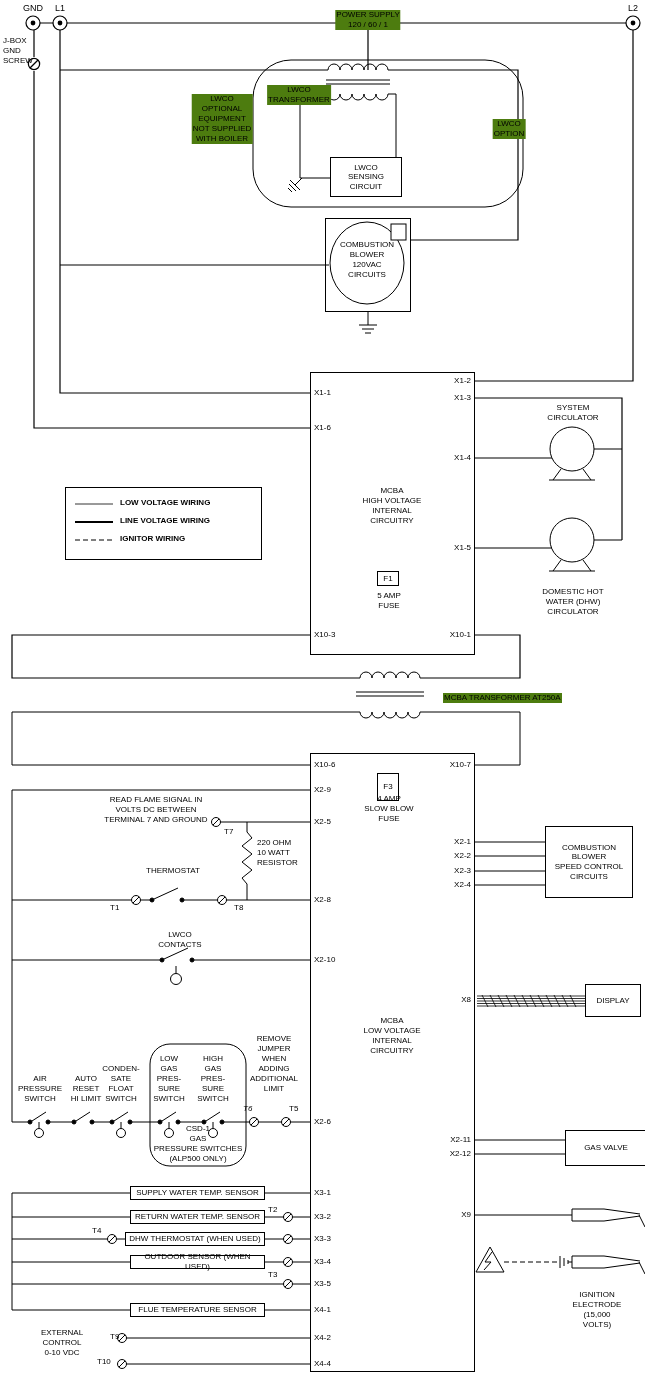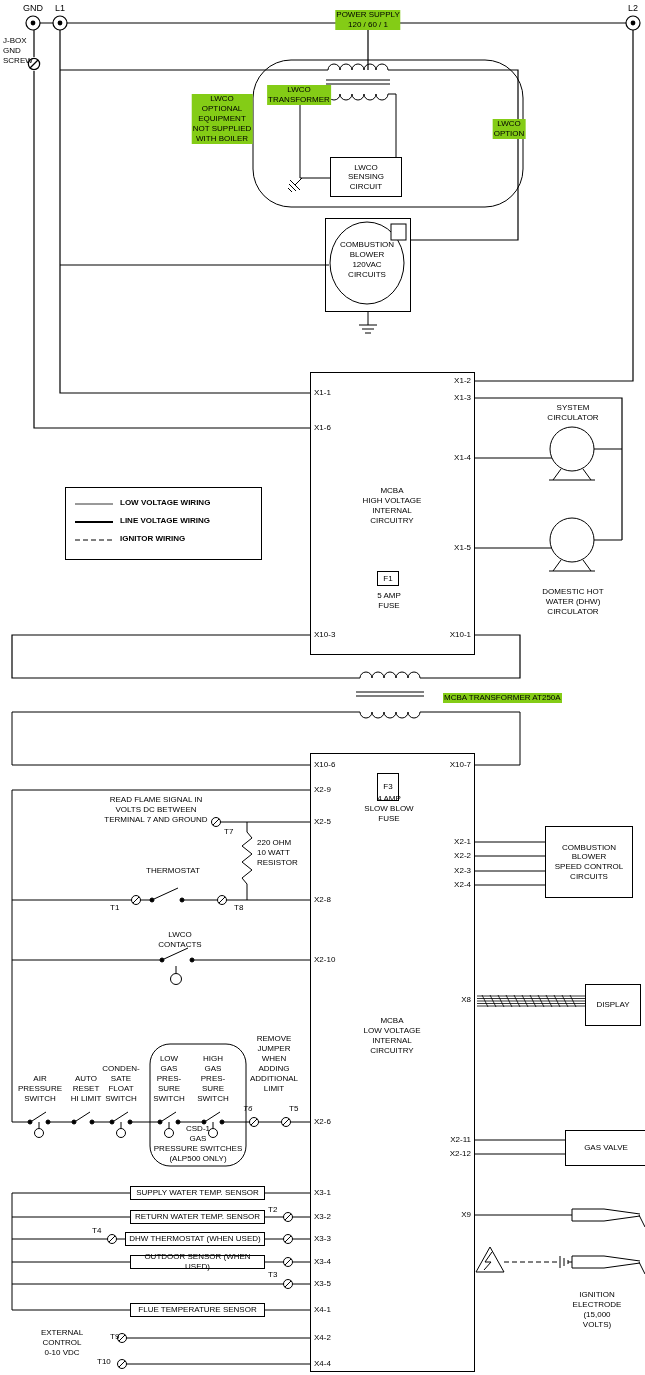--- a/index.html
+++ b/index.html
@@ -2,21 +2,21 @@
 <html><head>
 <meta charset="utf-8">
 <style>
   html,body{margin:0;padding:0;background:#fff;}
   #stage{position:relative;width:645px;height:1375px;background:#fff;overflow:hidden;
          font-family:"Liberation Sans",sans-serif;color:#000;}
   #stage svg{position:absolute;left:0;top:0;}
   .lbl{position:absolute;font:8px/1.25 "Liberation Sans",sans-serif;color:#000;white-space:pre-line;}
   .c{transform:translateX(-50%);text-align:center;}
   .r{text-align:right;}
-  .bg{background:#84cc16;padding:0 1px;}
+  .bg{background:#4d7c0f;padding:0 1px;}
   .b9{font-size:9px;}
   .bold{font-weight:700;}
   .box{position:absolute;border:1px solid #000;box-sizing:border-box;background:transparent;}
   .tbox{position:absolute;border:1px solid #000;box-sizing:border-box;background:#fff;
         display:flex;align-items:center;justify-content:center;text-align:center;
         font:8px/1.2 "Liberation Sans",sans-serif;white-space:pre-line;}
 </style>
 </head>
 <body>
 
@@ -205,21 +205,21 @@
 
 <div class="tbox" style="left:330px;top:157px;width:72px;height:40px;">LWCO
 SENSING
 CIRCUIT</div>
 <div class="tbox" style="left:377px;top:571px;width:22px;height:15px;">F1</div>
 <div class="tbox" style="left:377px;top:773px;width:22px;height:28px;">F3</div>
 <div class="tbox" style="left:545px;top:826px;width:88px;height:72px;">COMBUSTION
 BLOWER
 SPEED CONTROL
 CIRCUITS</div>
-<div class="tbox" style="left:585px;top:984px;width:56px;height:42px;">DISPLAY</div>
+<div class="tbox" style="left:585px;top:984px;width:56px;height:33px;">DISPLAY</div>
 <div class="tbox" style="left:565px;top:1130px;width:82px;height:36px;">GAS VALVE</div>
 <div class="tbox" style="left:130px;top:1186px;width:135px;height:14px;">SUPPLY WATER TEMP. SENSOR</div>
 <div class="tbox" style="left:130px;top:1210px;width:135px;height:14px;">RETURN WATER TEMP. SENSOR</div>
 <div class="tbox" style="left:125px;top:1232px;width:140px;height:14px;">DHW THERMOSTAT (WHEN USED)</div>
 <div class="tbox" style="left:130px;top:1255px;width:135px;height:14px;">OUTDOOR SENSOR (WHEN USED)</div>
 <div class="tbox" style="left:130px;top:1303px;width:135px;height:14px;">FLUE TEMPERATURE SENSOR</div>
 
 <div class="lbl c b9" style="left:33px;top:3px;">GND</div>
 <div class="lbl c b9" style="left:60px;top:3px;">L1</div>
 <div class="lbl c b9" style="left:633px;top:3px;">L2</div>

